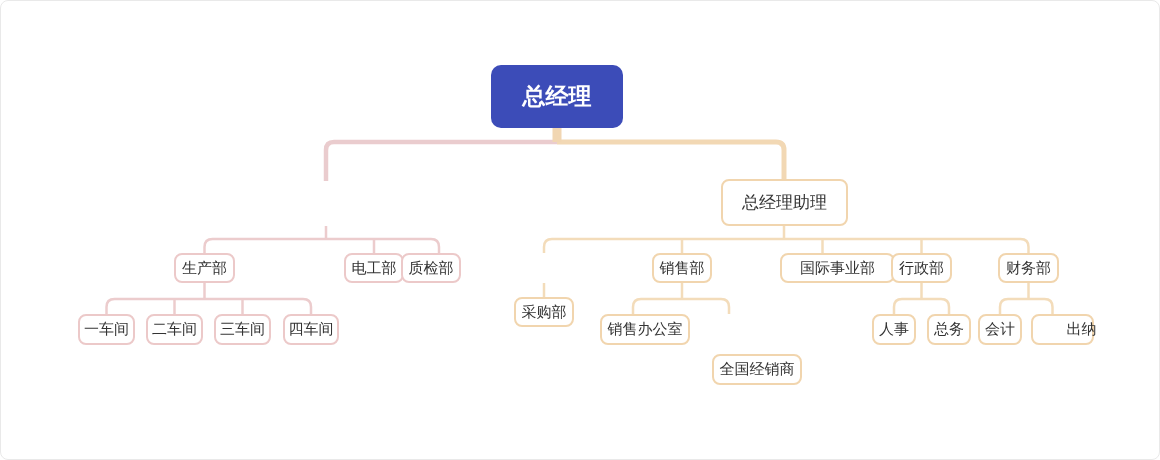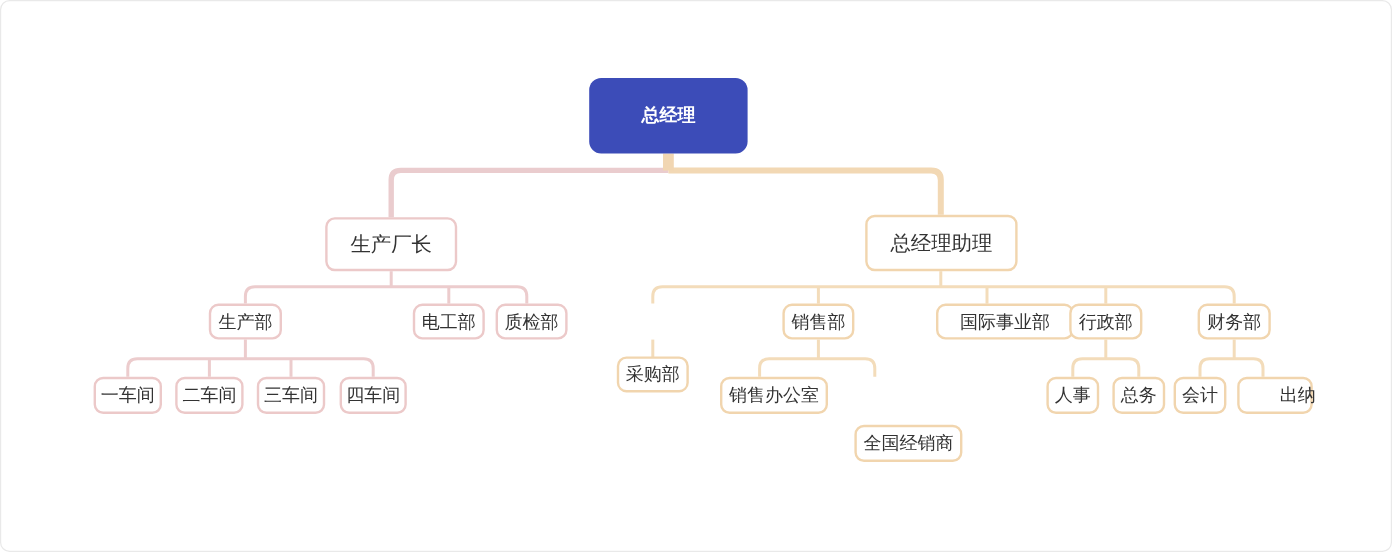--- a/index.html
+++ b/index.html
@@ -31,34 +31,34 @@
     font-size: 15px;
     border-radius: 8px;
     white-space: nowrap;
     cursor: default;
   }
   .node.pink { border: 2px solid #ecc9c9; }
   .node.tan  { border: 2px solid #f1d5ae; }
   .node.root {
     background: #3c4cb8;
     color: #ffffff;
-    font-size: 15px;
+    font-size: 23px;
     font-weight: bold;
     border: none;
     border-radius: 10px;
   }
   .node.lvl1 { font-size: 17px; }
 
   #n-root          { left: 490px;  top: 64px;  width: 132px; height: 63px; }
   #n-prod-director { left: 270px;  top: 180px; width: 110px; height: 45px; }
   #n-gm-assistant  { left: 720px;  top: 178px; width: 127px; height: 47px; }
 
   #n-prod-dept     { left: 173px;  top: 252px; width: 61px;  height: 30px; }
   #n-electric-dept { left: 343px;  top: 252px; width: 60px;  height: 30px; }
-  #n-qc-dept       { left: 412px;  top: 252px; width: 60px;  height: 30px; }
+  #n-qc-dept       { left: 400px;  top: 252px; width: 60px;  height: 30px; }
 
   #n-workshop1     { left: 77px;   top: 313px; width: 57px;  height: 31px; }
   #n-workshop2     { left: 145px;  top: 313px; width: 57px;  height: 31px; }
   #n-workshop3     { left: 213px;  top: 313px; width: 57px;  height: 31px; }
   #n-workshop4     { left: 282px;  top: 313px; width: 56px;  height: 31px; }
 
   #n-purchasing    { left: 513px;  top: 252px; width: 60px;  height: 30px; margin-top: 44px; }
   #n-sales         { left: 651px;  top: 252px; width: 60px;  height: 30px; }
   #n-intl          { left: 779px;  top: 252px; width: 115px;  height: 30px; }
   #n-admin         { left: 890px;  top: 252px; width: 61px;  height: 30px; }
@@ -102,21 +102,20 @@
     <path d="M681 282 V298" stroke="#f3dcba" stroke-width="2.5"></path>
     <path d="M632 313 V306 Q632 298 640 298 H720 Q728 298 728 306 V313" stroke="#f3dcba" stroke-width="2.5"></path>
     <path d="M920.5 282 V298" stroke="#f3dcba" stroke-width="2.5"></path>
     <path d="M893 313 V306 Q893 298 901 298 H940 Q948 298 948 306 V313" stroke="#f3dcba" stroke-width="2.5"></path>
     <path d="M1027.5 282 V298" stroke="#f3dcba" stroke-width="2.5"></path>
     <path d="M999 313 V306 Q999 298 1007 298 H1043.5 Q1051.5 298 1051.5 306 V313" stroke="#f3dcba" stroke-width="2.5"></path>
   </svg>
 
   <div class="node root" id="n-root">总经理</div>
 
-  <div class="node pink lvl1" id="n-prod-director">生产厂长</div>
   <div class="node tan lvl1" id="n-gm-assistant">总经理助理</div>
 
   <div class="node pink" id="n-prod-dept">生产部</div>
   <div class="node pink" id="n-electric-dept">电工部</div>
   <div class="node pink" id="n-qc-dept">质检部</div>
 
   <div class="node pink" id="n-workshop1">一车间</div>
   <div class="node pink" id="n-workshop2">二车间</div>
   <div class="node pink" id="n-workshop3">三车间</div>
   <div class="node pink" id="n-workshop4">四车间</div>

